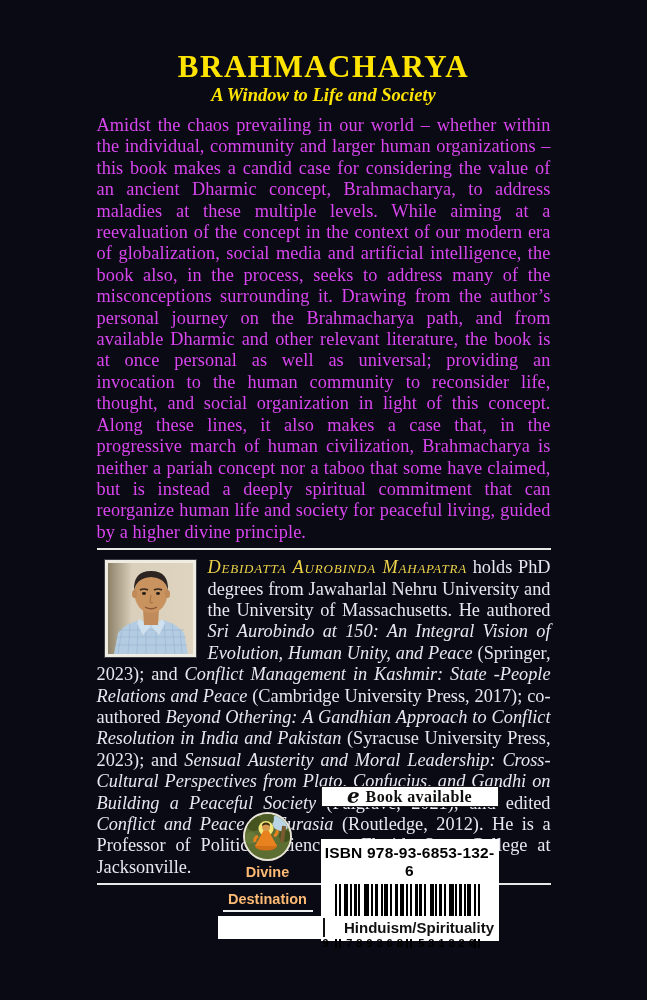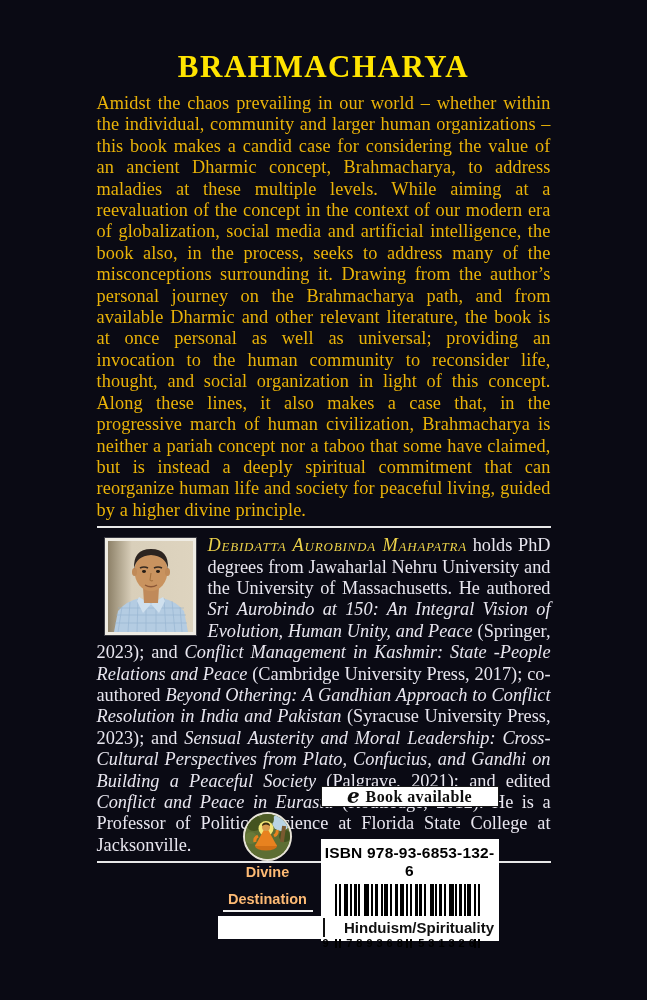--- a/index.html
+++ b/index.html
@@ -19,21 +19,21 @@
     font-size:31px;line-height:34px;
     font-weight:bold;letter-spacing:1.5px;
   }
   .book-subtitle{
     text-align:center;color:#ffe400;
     font-size:18.5px;line-height:22px;
     font-weight:bold;font-style:italic;
   }
   .synopsis{
     margin:9px 0 0 0;
-    color:#eab308;
+    color:#d946ef;
     font-size:18.3px;line-height:21.4px;
     text-align:justify;
     letter-spacing:0.1px;
   }
   .divider{height:2px;background:#e8e8e8;border:0;}
   .divider.top{margin:5px 0 0 0;}
   .divider.bottom{margin:5px 0 0 0;}
   .bio{margin-top:7px;color:#e8e6ef;font-size:18.3px;line-height:21.4px;}
   .bio p{margin:0;text-align:justify;}
   .photo-frame{
@@ -108,20 +108,21 @@
     font-family:"Liberation Sans",sans-serif;font-weight:bold;font-size:15px;color:#101010;padding-left:16px;
   }
 </style>
 </head>
 <body>
 
 <div class="cover">
   <div class="content">
 
     <h1 class="book-title">BRAHMACHARYA</h1>
+    <div class="book-subtitle">A Window to Life and Society</div>
 
     <p class="synopsis">Amidst the chaos prevailing in our world – whether within the individual, community and larger human organizations – this book makes a candid case for considering the value of an ancient Dharmic concept, Brahmacharya, to address maladies at these multiple levels. While aiming at a reevaluation of the concept in the context of our modern era of globalization, social media and artificial intelligence, the book also, in the process, seeks to address many of the misconceptions surrounding it. Drawing from the author’s personal journey on the Brahmacharya path, and from available Dharmic and other relevant literature, the book is at once personal as well as universal; providing an invocation to the human community to reconsider life, thought, and social organization in light of this concept. Along these lines, it also makes a case that, in the progressive march of human civilization, Brahmacharya is neither a pariah concept nor a taboo that some have claimed, but is instead a deeply spiritual commitment that can reorganize human life and society for peaceful living, guided by a higher divine principle.</p>
 
     <div class="divider top"></div>
 
     <div class="bio">
       <div class="photo-frame">
         <svg width="85" height="91" viewBox="0 0 85 91">
           <defs>
             <linearGradient id="bgshade" x1="0" y1="0" x2="1" y2="0">

